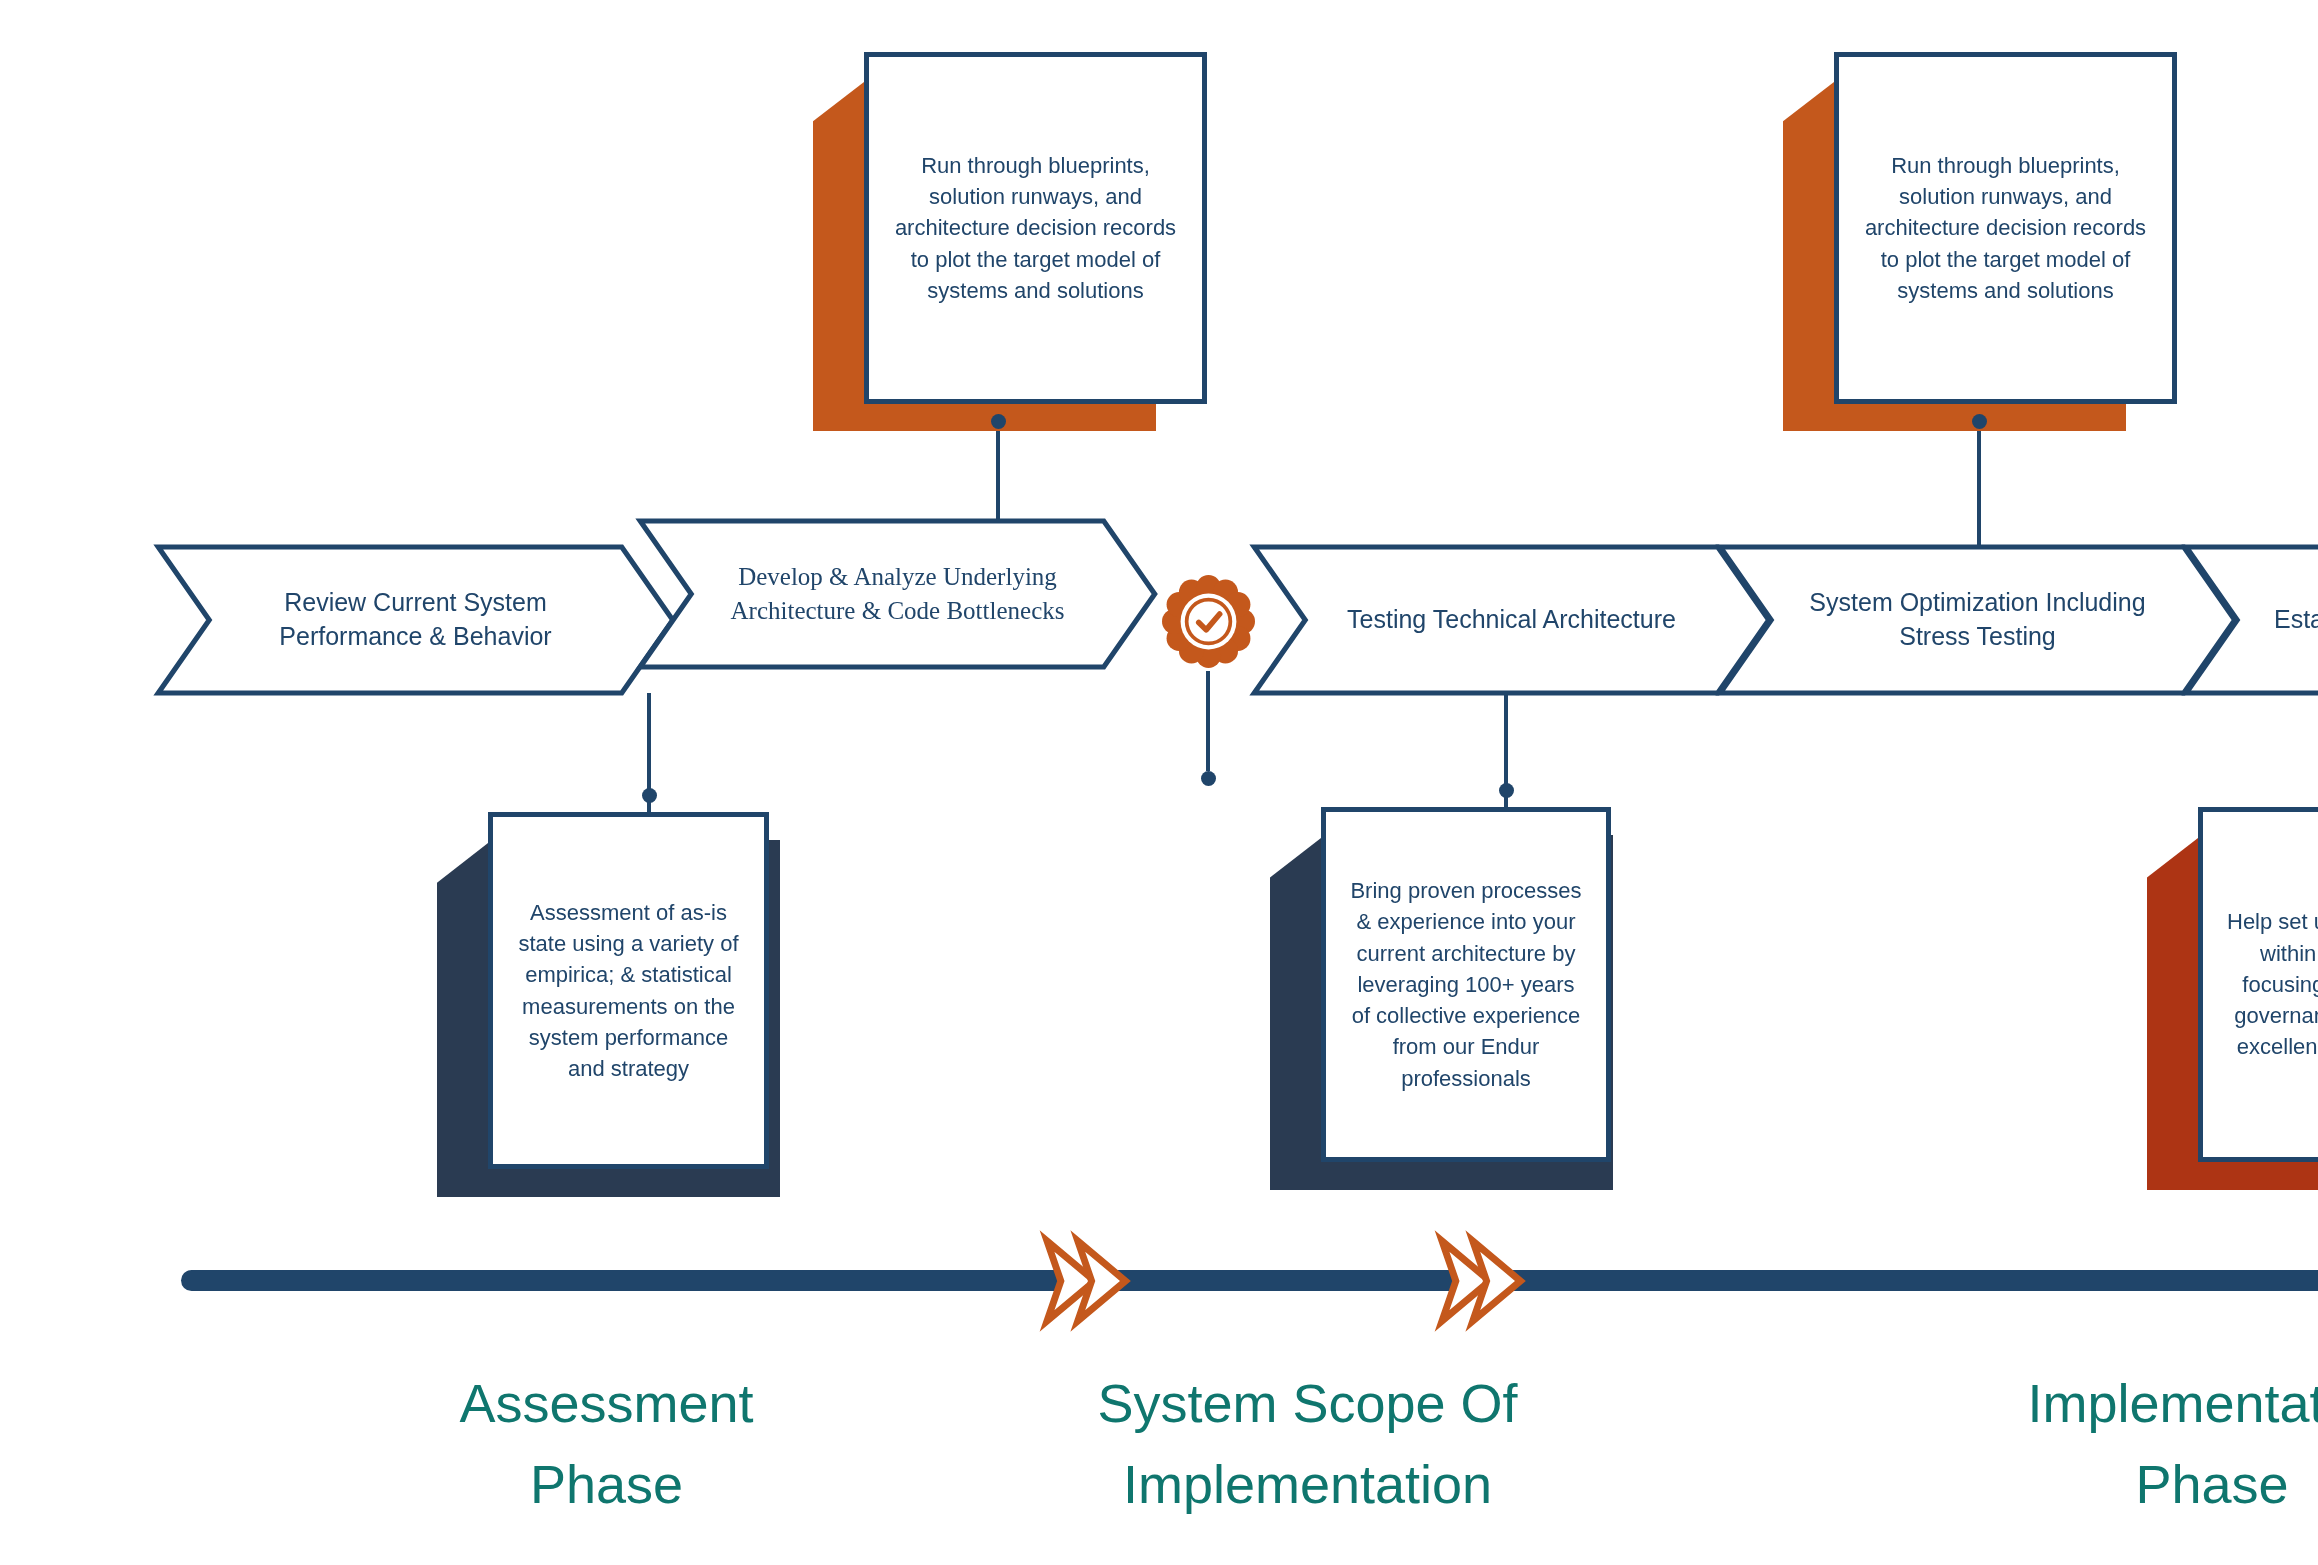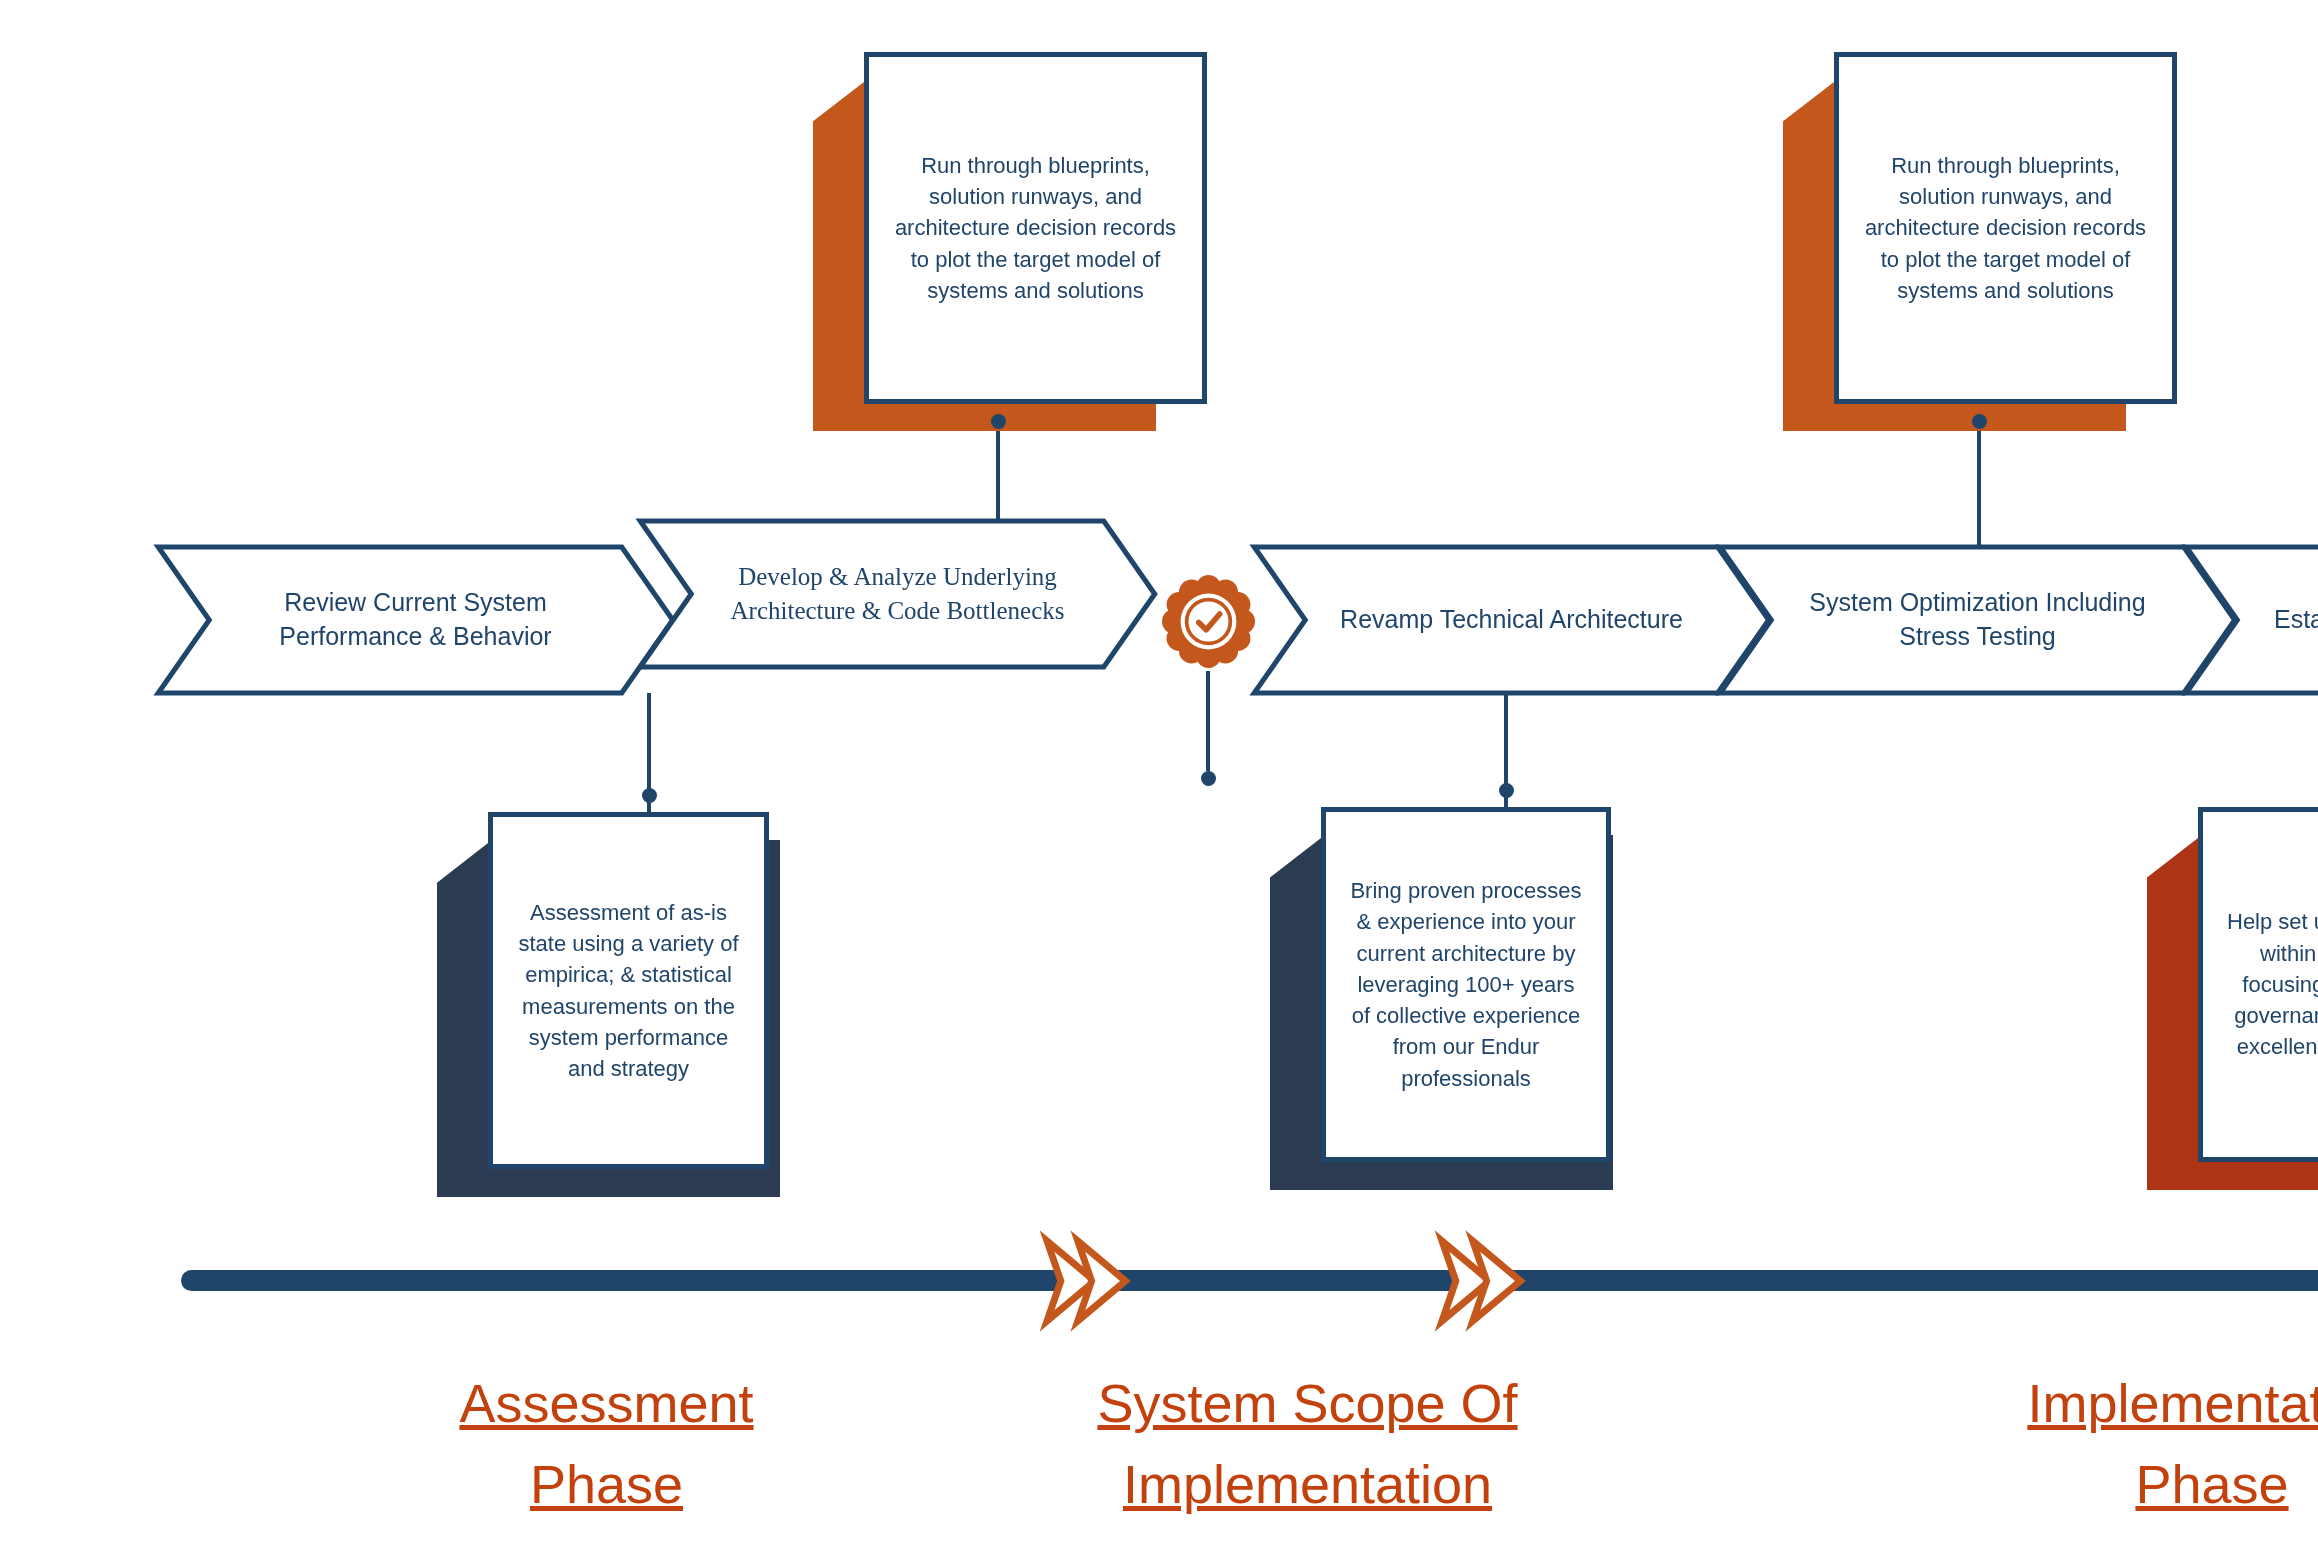--- a/index.html
+++ b/index.html
@@ -45,23 +45,23 @@
   
   .timeline {
     position:absolute; left:181px; top:1270px;
     width:2430px; height:21.3px;
     background:#20456A; border-radius:11px; z-index:1;
   }
   .arrow-svg { position:absolute; z-index:3; overflow:visible; }
 
   
   .phase {
-    position:absolute; color:#c2410c;
+    position:absolute; color:#0f766e;
     font-size:54px; line-height:1.5; font-weight:500;
-    text-align:center; z-index:2;text-decoration:underline;
+    text-align:center; z-index:2;
   }
 
   .badge { position:absolute; z-index:3; }
 </style>
 </head>
 <body>
 
 <div class="shadow orange" style="left:813px; top:79px; width:343px; height:352px;"></div>
 <div class="callout" style="left:864px; top:52px; width:343px; height:352px;">
   <span>Run through blueprints, solution runways, and architecture decision records to plot the target model of systems and solutions</span>
@@ -88,21 +88,21 @@
   <svg width="515" height="146" viewBox="0 0 1110 315">
     <polygon points="0,0 1000,0 1110,157.5 1000,315 0,315 110,157.5" fill="#ffffff" stroke="#20456A" stroke-width="11"></polygon>
   </svg>
   <div class="label">Develop &amp; Analyze Underlying Architecture &amp; Code Bottlenecks</div>
 </div>
 
 <div class="step" style="left:1254px; top:547px;">
   <svg width="515" height="146" viewBox="0 0 1110 315">
     <polygon points="0,0 1000,0 1110,157.5 1000,315 0,315 110,157.5" fill="#ffffff" stroke="#20456A" stroke-width="11"></polygon>
   </svg>
-  <div class="label">Revamp Technical Architecture</div>
+  <div class="label">Testing Technical Architecture</div>
 </div>
 
 <div class="step" style="left:1720px; top:547px;">
   <svg width="515" height="146" viewBox="0 0 1110 315">
     <polygon points="0,0 1000,0 1110,157.5 1000,315 0,315 110,157.5" fill="#ffffff" stroke="#20456A" stroke-width="11"></polygon>
   </svg>
   <div class="label">System Optimization Including Stress Testing</div>
 </div>
 
 <div class="step" style="left:2186px; top:547px;">

